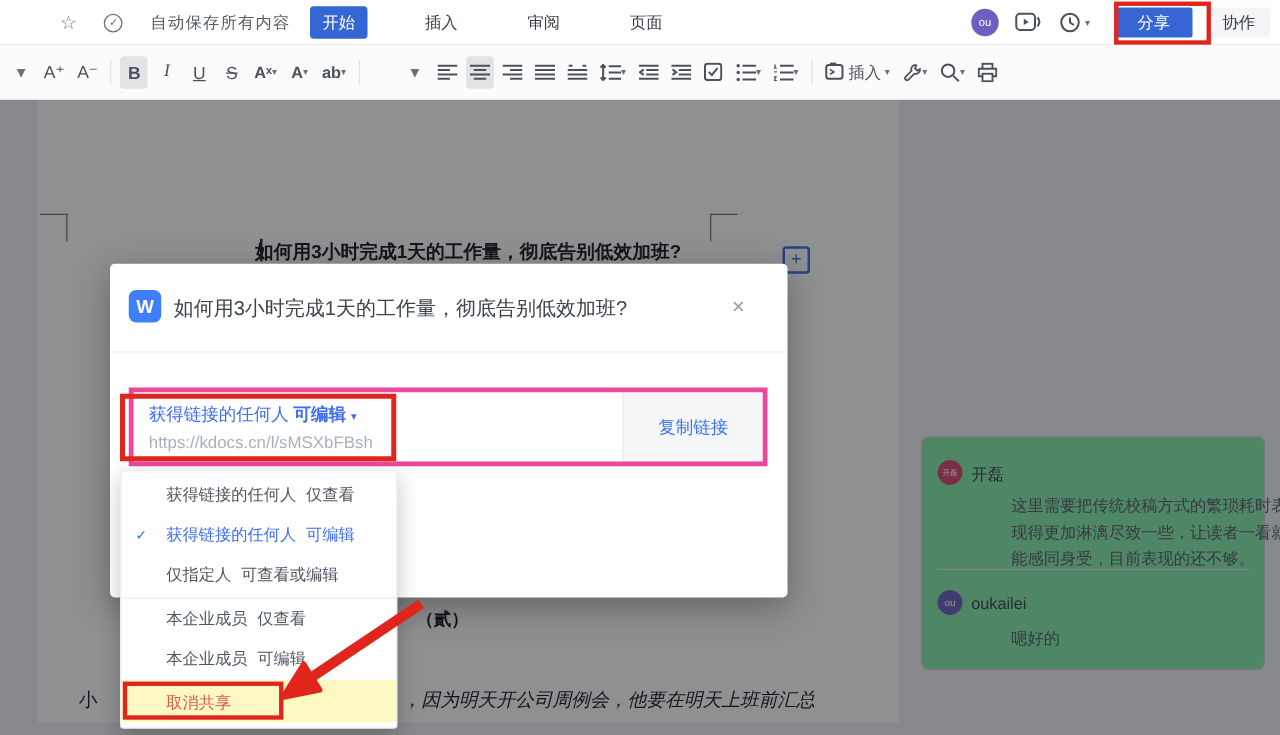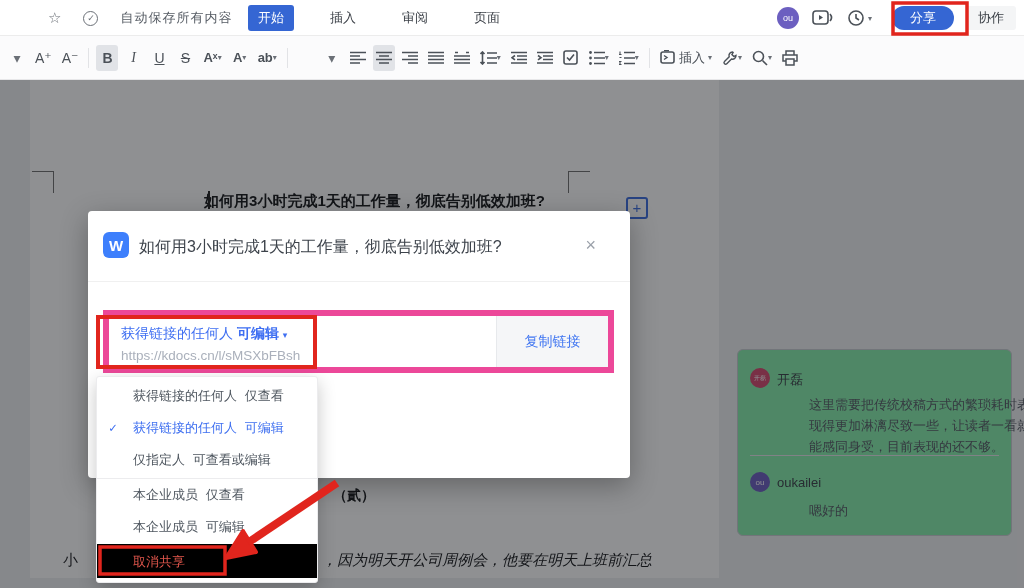--- a/index.html
+++ b/index.html
@@ -5,26 +5,26 @@
   * { margin:0; padding:0; box-sizing:border-box; }
   html,body { width:1024px; height:588px; overflow:hidden; }
   body { font-family:"Liberation Sans","DejaVu Sans",sans-serif; background:#fff; position:relative; }
 
   
   #topbar { position:absolute; left:0; top:0; width:1024px; height:36px; background:#fff; border-bottom:1px solid #ececec; z-index:5; }
   .tb-left { position:absolute; left:48px; top:0; height:36px; display:flex; align-items:center; gap:22px; color:#6b7077; }
   .star { font-size:15px; color:#6b7077; }
   .sync { width:15px; height:15px; border:1.3px solid #6b7077; border-radius:50%; font-size:9px; line-height:12px; text-align:center; color:#6b7077; }
   .doc-status { font-size:13px; color:#565c64; letter-spacing:1px;text-align:center; }
-  .tabs { position:absolute; left:248px; top:0; height:36px; display:flex; align-items:center; gap:26px; }
+  .tabs { position:absolute; left:248px; top:0; height:36px; display:flex; align-items:center; gap:36px; }
   .tab { font-size:13px; color:#3a3f46; padding:4px 10px; border-radius:3px; cursor:default; }
   .tab.active { background:#3566d3; color:#fff; }
   .tb-right { position:absolute; right:8px; top:0; height:36px; display:flex; align-items:center; gap:12px; }
   .avatar-sm { width:22px; height:22px; border-radius:50%; background:#6c5fc0; color:#fff; font-size:9px; display:flex; align-items:center; justify-content:center; }
-  .btn-share { width:62px; height:24px; background:#3566d3; color:#fff; font-size:13px; border:none; border-radius:12px; margin-left:8px; }
+  .btn-share { width:62px; height:24px; background:#3566d3; color:#fff; font-size:13px; border:none; border-radius:2px; margin-left:8px; }
   .btn-collab { width:50px; height:24px; background:#f4f5f6; color:#3a3f46; font-size:13px; border:none; border-radius:3px; }
   .caret { font-size:8px; color:#6b7077; }
   svg.ic { display:block; }
 
   
   #toolbar { position:absolute; left:0; top:36px; width:1024px; height:44px; background:#fbfbfc; border-bottom:1px solid #e7e7e9; display:flex; align-items:center; padding-left:4px; z-index:5; color:#4b5158; }
   .t-item { height:26px; min-width:22px; display:flex; align-items:center; justify-content:center; border-radius:3px; padding:0 3px; margin:0 2px; font-size:14px; }
   .t-item.active { background:#e1e3e7; }
   .t-div { width:1px; height:20px; background:#e2e3e6; margin:0 5px; }
   .glyph-b { font-weight:bold; }
@@ -56,36 +56,36 @@
 
   
   #overlay { position:absolute; left:0; top:80px; width:1024px; height:508px; background:rgba(18,20,24,0.47); z-index:10; }
 
   
   #dialog { position:absolute; left:88px; top:211px; width:542px; height:267px; background:#fff; border-radius:4px; box-shadow:0 8px 28px rgba(0,0,0,.3); z-index:20; }
   .dlg-logo { position:absolute; left:15px; top:21px; width:26px; height:26px; background:#3d7ffc; border-radius:6px; color:#fff; font-weight:bold; font-size:15px; display:flex; align-items:center; justify-content:center; }
   .dlg-title { position:absolute; left:51px; top:26px; font-size:16px; color:#3d434b; font-weight:500; }
   .dlg-close { position:absolute; right:34px; top:24px; font-size:18px; color:#9ba1aa; }
   .dlg-div { position:absolute; left:0; right:0; top:70px; border-top:1px solid #f0f0f0; }
-  .link-row { position:absolute; left:15px; top:99px; width:511px; height:63px; border:6px solid #ec4899; display:flex; }
+  .link-row { position:absolute; left:15px; top:99px; width:511px; height:63px; border:4px solid #ec4899; display:flex; }
   .link-left { flex:1; background:#fff; padding:9px 12px; }
   .perm-line { font-size:14px; color:#3f6ff2; }
   .perm-line b { font-weight:bold; }
   .perm-caret { font-size:9px; color:#3f6ff2; }
   .link-url { font-size:13.5px; color:#aab0bb; margin-top:5px; }
   .link-right { width:112px; background:#f5f6f8; border-left:1px solid #e7e9ec; display:flex; align-items:center; justify-content:center; }
   .copy-btn { font-size:14px; font-weight:500; color:#3e74f1; background:none; border:none; }
 
   
   #menu { position:absolute; left:96px; top:376px; width:222px; background:#fff; border:1px solid #ececee; border-radius:3px; box-shadow:0 6px 18px rgba(0,0,0,.22); z-index:30; padding:4px 0; }
   .m-item { position:relative; height:32px; line-height:32px; padding-left:36px; font-size:13px; color:#4e565f; white-space:nowrap;font-family:Liberation Mono, monospace; }
   .m-item.checked { color:#3e6ff0; }
   .m-check { position:absolute; left:12px; top:0; color:#3e6ff0; font-size:13px; }
   .m-div { border-top:1px solid #ececee; margin:1px 0; }
-  .m-item.danger { height:34px; line-height:38px; background:#000000; color:#e0564c; }
+  .m-item.danger { height:34px; line-height:38px; background:#fef9c3; color:#e0564c; }
 
   
   #annotations { position:absolute; left:0; top:0; width:1024px; height:588px; z-index:40; pointer-events:none; }
 </style>
 </head>
 <body>
 
 <div id="topbar">
   <div class="tb-left">
     <span class="star">☆</span>

